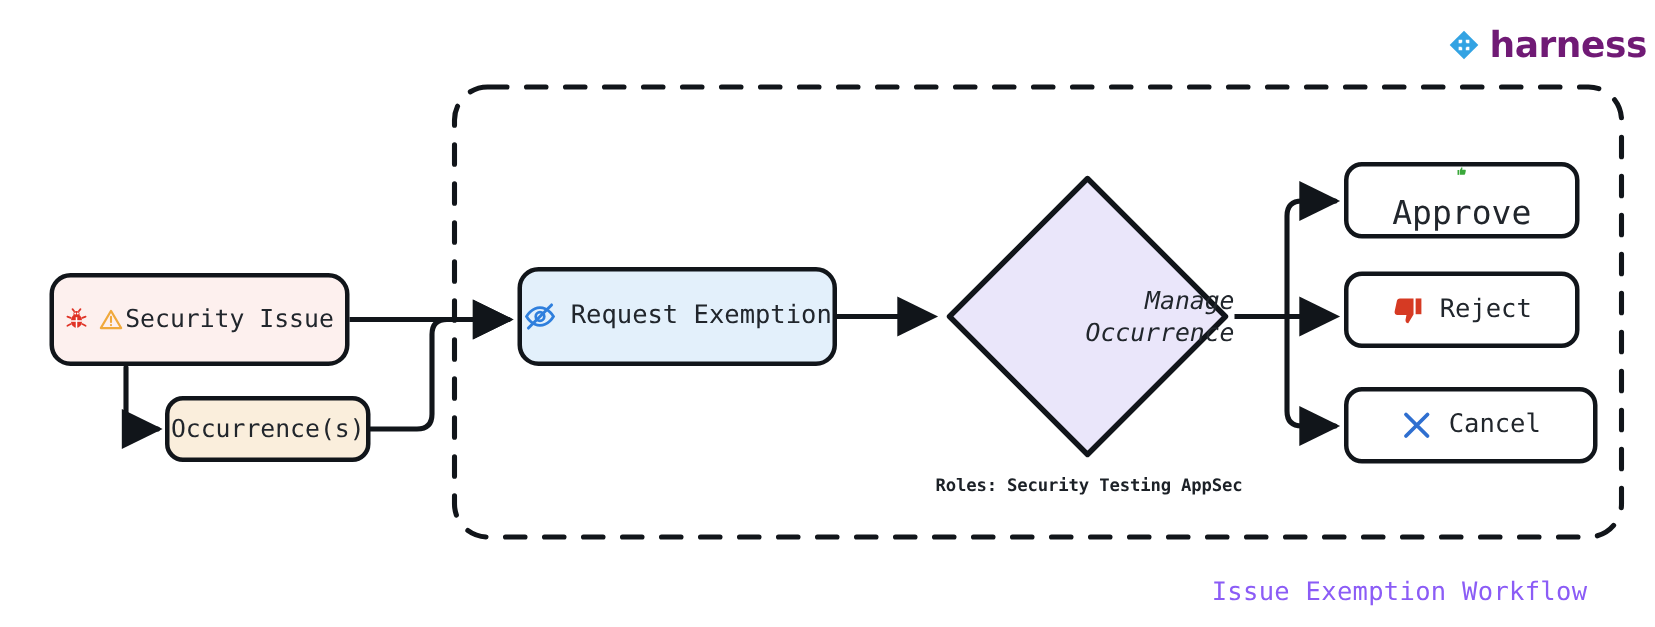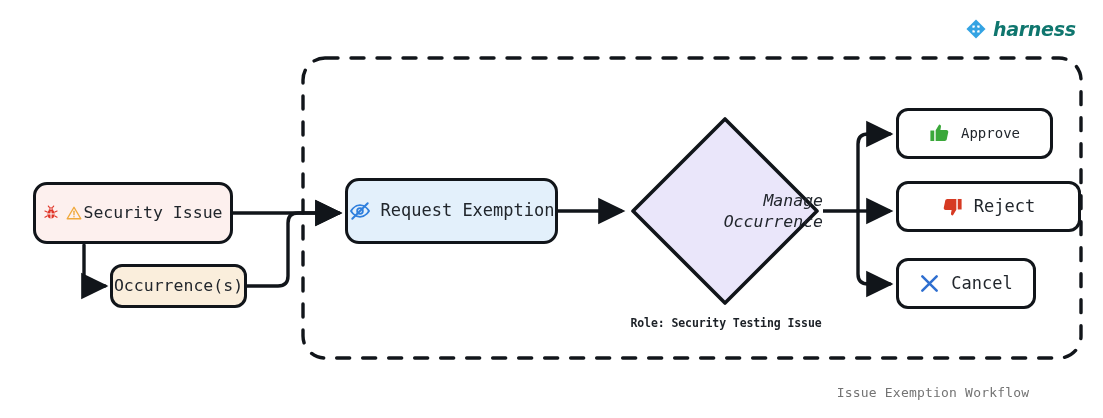--- a/index.html
+++ b/index.html
@@ -5,55 +5,55 @@
   html,body{margin:0;padding:0;background:#ffffff;}
   body{width:1103px;height:418px;position:relative;overflow:hidden;
        font-family:"DejaVu Sans Mono","Liberation Mono",monospace;}
 
   .canvas{position:absolute;inset:0;width:1103px;height:418px;}
 
   
   .brand{position:absolute;left:965px;top:18px;display:flex;align-items:center;gap:6px;}
   .brand-mark{width:22px;height:22px;display:block;}
   .brand-text{font-family:"DejaVu Sans","Liberation Sans",sans-serif;
-              font-size:19px;font-weight:700;color:#0f766e;letter-spacing:-.3px;line-height:1;font-style:italic;}
+              font-size:24px;font-weight:700;color:#701a75;letter-spacing:-.3px;line-height:1;}
 
   
   .node{position:absolute;box-sizing:border-box;border:3px solid #11151a;
         display:flex;align-items:center;justify-content:center;
         color:#21262c;font-size:17px;line-height:1.25;text-align:center;}
 
   #security-issue{left:33px;top:182px;width:200px;height:62px;border-radius:14px;
                   background:#fdf0ee;flex-direction:row;gap:1px;}
   #security-issue .icons{display:flex;gap:7px;align-items:center;height:17px;line-height:1;}
   #security-issue .lbl{font-size:16.5px;}
 
   #occurrences{left:110px;top:264px;width:137px;height:44px;border-radius:12px;
                background:#faeedc;font-size:16.5px;}
 
   #request-exemption{left:345px;top:178px;width:213px;height:66px;border-radius:14px;
                      background:#e3f0fb;gap:10px;font-size:17px;}
 
-  #approve{left:896px;top:108px;width:157px;height:51px;border-radius:12px;background:#fff;gap:11px;font-size:14px;}
-  #reject{left:896px;top:181px;width:185px;height:51px;border-radius:12px;background:#fff;gap:11px;font-size:17px;}
-  #cancel{left:896px;top:258px;width:140px;height:51px;border-radius:12px;background:#fff;gap:11px;font-size:17px;}
+  #approve{left:896px;top:108px;width:157px;height:51px;border-radius:12px;background:#fff;gap:11px;font-size:22px;flex-direction:column;}
+  #reject{left:896px;top:181px;width:157px;height:51px;border-radius:12px;background:#fff;gap:11px;font-size:17px;}
+  #cancel{left:896px;top:258px;width:169px;height:51px;border-radius:12px;background:#fff;gap:11px;font-size:17px;}
 
   
   #manage-exemption{position:absolute;left:627px;top:113px;width:196px;height:196px;}
   #manage-exemption .dtext{position:absolute;inset:0;display:flex;align-items:flex-end;
        justify-content:center;flex-direction:column;color:#21262c;font-size:16.5px;line-height:1.3;font-style:italic;}
 
   
   .caption{position:absolute;color:#1c2127;font-size:11.5px;font-weight:700;
            text-align:center;line-height:1.35;letter-spacing:-.1px;}
   #caption-request{left:345px;top:260px;width:215px;}
   #caption-manage{left:600px;top:316px;width:252px;}
 
   .diagram-title{position:absolute;left:783px;top:385px;width:300px;text-align:center;
-                 font-size:13px;color:#737373;letter-spacing:.2px;}
+                 font-size:17px;color:#8b5cf6;letter-spacing:.2px;}
 </style>
 </head>
 <body>
 
 <div class="canvas">
 
   <div class="brand">
     <svg class="brand-mark" viewBox="0 0 24 24">
       <path d="M12 1.6 22.4 12 12 22.4 1.6 12Z" fill="#33a3e3"></path>
       <path d="M8.1 8.1h2.6v2.6H8.1zm5.2 0h2.6v2.6h-2.6zM8.1 13.3h2.6v2.6H8.1zm5.2 0h2.6v2.6h-2.6z" fill="#ffffff"></path>
@@ -147,17 +147,17 @@
   </div>
 
   <div class="node" id="cancel">
     <svg width="21" height="21" viewBox="0 0 24 24">
       <path d="M3.8 3.8 20.2 20.2M20.2 3.8 3.8 20.2" stroke="#2f6fd0" stroke-width="2.9" stroke-linecap="round"></path>
     </svg>
     <span>Cancel</span>
   </div>
 
 
-  <div class="caption" id="caption-manage">Role: Security Testing Issue</div>
+  <div class="caption" id="caption-manage">Roles: Security Testing AppSec</div>
 
   <div class="diagram-title">Issue Exemption Workflow</div>
 
 </div>
 
 </body></html>

